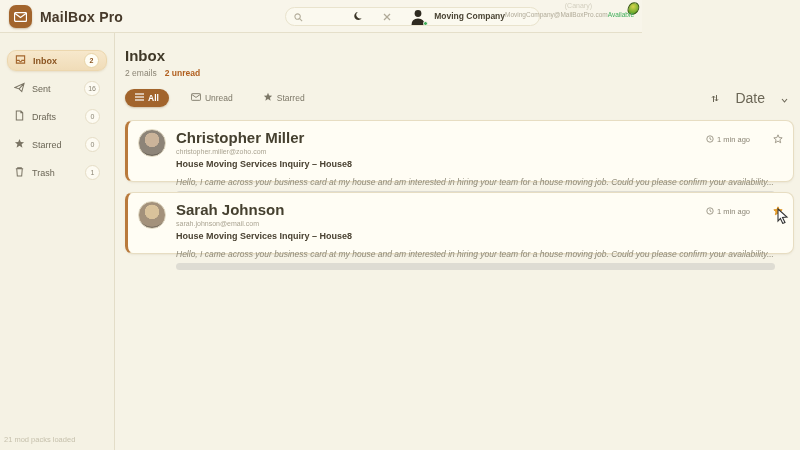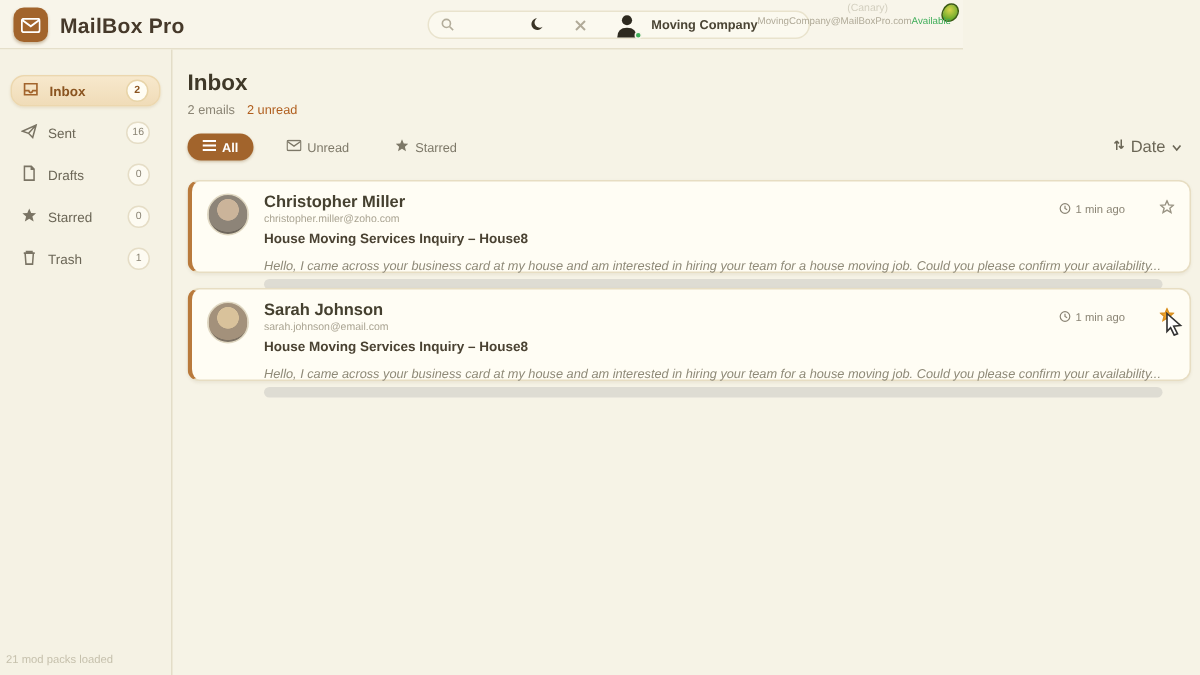--- a/index.html
+++ b/index.html
@@ -57,42 +57,42 @@
 
   .footer-note { position:absolute; left:4px; bottom:6px; font-size:7.5px;
                  color:rgba(158,152,126,.55); }
 
   
   .main { position:absolute; left:116px; top:33px; width:684px; height:417px;
           padding:14px 6px 0 9px; }
   .page-title { font-size:15px; font-weight:bold; color:#3f3828; }
   .summary { display:flex; gap:8px; margin-top:4px; align-items:flex-start; }
   .summary .count { font-size:8.5px; color:#8b8575; }
-  .summary .unread { font-size:8.5px; font-weight:normal; color:#b05e1e; }
+  .summary .unread { font-size:8.5px; font-weight:bold; color:#b05e1e; }
 
   .filter-row { display:flex; align-items:center; margin-top:10px; }
   .pill-all { display:flex; align-items:flex-end; gap:4px; background:#a2642c; color:#fff;
               font-size:8.5px; font-weight:bold; padding:4px 10px; border-radius:11px;
               border:none; cursor:pointer; box-shadow:0 1px 2px rgba(120,80,30,.3); }
   .pill-ghost { display:flex; align-items:center; gap:4px; background:transparent; border:none;
               color:#7d7868; font-size:8.5px; padding:4px 8px; margin-left:14px; cursor:pointer; }
-  .sort-ctl { margin-left:auto; display:flex; align-items:center; gap:4px;
-              color:#6b6656; font-size:11px; cursor:pointer; padding-right:6px; }
+  .sort-ctl { margin-left:auto; display:flex; align-items:center; gap:16px;
+              color:#6b6656; font-size:14px; cursor:pointer; padding-right:6px; }
 
   .email-list { margin-top:12px; display:flex; flex-direction:column; gap:10px; }
   .email-card { position:relative; background:#fffdf4; border:1px solid #e7ddc2;
                 border-left:3px solid #b97a3c; border-radius:8px;
                 padding:8px 12px 8px 10px; height:62px; cursor:pointer;
                 box-shadow:0 1px 2px rgba(140,120,80,.10); display:flex; gap:10px; }
   .mail-avatar { width:28px; height:28px; border-radius:50%; flex:0 0 28px;
                  border:1px solid #e0d8c2; }
   .mail-avatar.a0 { background:radial-gradient(circle at 50% 38%, #cbb49a 0 34%, #8d8478 36% 70%, #6f675c 72%); }
   .mail-avatar.a1 { background:radial-gradient(circle at 50% 38%, #d9c29b 0 34%, #a3917b 36% 70%, #7d7264 72%); }
   .mail-body { flex:1; min-width:0; }
-  .mail-sender { font-size:11px; font-weight:bold; color:#45402f; }
+  .mail-sender { font-size:15px; font-weight:bold; color:#45402f; }
   .mail-addr { font-size:7px; color:#aaa492; margin-top:2px; }
   .mail-subject { font-size:9px; font-weight:bold; color:#4a4232; margin-top:4px; }
   .mail-preview { font-size:8.5px; color:#8f8a78; margin-top:8px;
                   white-space:nowrap; overflow:hidden; text-overflow:ellipsis;font-style:italic; }
   .mail-skeleton { height:7px; border-radius:4px; background:#dedcd3; margin-top:4px; width:99%; }
   .mail-meta { position:absolute; right:10px; top:9px; display:flex; align-items:center; gap:23px; }
   .mail-time { font-size:7.5px; color:#8b8575; display:flex; align-items:center; gap:3px; }
   .star-btn svg { stroke:#9a9484; fill:none; }
   .star-btn.starred svg { stroke:#d98f1f; fill:#f0a32a; }
 

